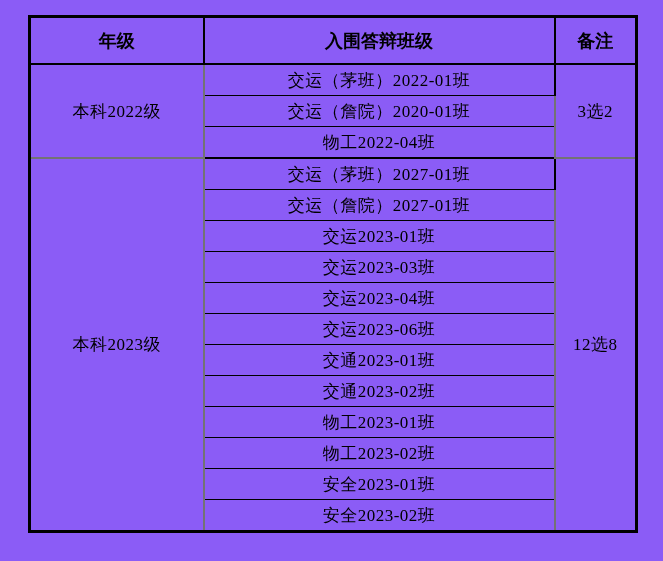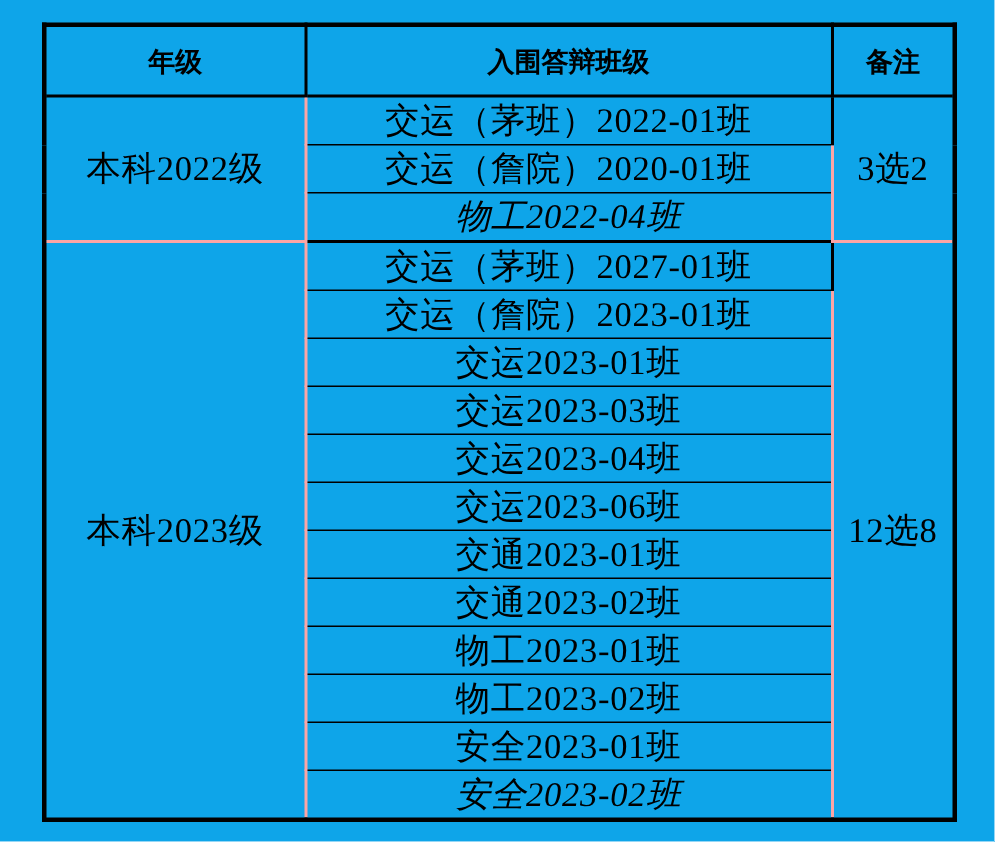--- a/index.html
+++ b/index.html
@@ -4,21 +4,21 @@
 <style>
   html, body {
     margin: 0;
     padding: 0;
     background: #ffffff;
   }
   .page {
     position: relative;
     width: 663px;
     height: 561px;
-    background: #0ea5e9;
+    background: #8b5cf6;
     box-sizing: border-box;
     padding: 15px 40px 16px 28px;
     font-family: "Liberation Serif", "DejaVu Serif", serif;
     color: #000000;
   }
   table.defense-table {
     border-collapse: collapse;
     table-layout: fixed;
     width: 607px;
     border: 3px solid #000000;
@@ -31,37 +31,37 @@
     height: 45px;
     font-size: 18px;
     font-weight: bold;
     text-align: center;
     vertical-align: middle;
     padding: 0;
   }
   .defense-table td {
     text-align: center;
     vertical-align: middle;
-    font-size: 23px;
+    font-size: 17px;
     font-weight: normal;
     height: 30px;
     padding: 0;
     letter-spacing: 0.5px;
   }
   td.grade-cell, td.note-cell {
-    border: 2px solid #fca5a5;
+    border: 2px solid #737373;
   }
   td.class-cell {
     border-top: 1px solid #000000;
     border-bottom: 1px solid #000000;
     border-left: 2px solid #000000;
     border-right: 2px solid #000000;
   }
   td.class-cell.first { border-top: 2px solid #000000; }
-  td.class-cell.last  { border-bottom: 2px solid #000000; font-style: italic; }
+  td.class-cell.last  { border-bottom: 2px solid #000000; }
 </style>
 </head>
 <body>
 
 <div class="page">
   <table class="defense-table">
     <colgroup>
       <col class="col-grade">
       <col class="col-class">
       <col class="col-note">
@@ -84,21 +84,21 @@
         </tr>
         <tr>
           <td class="class-cell last">物工2022-04班</td>
         </tr>
         <tr>
           <td class="grade-cell" rowspan="12">本科2023级</td>
           <td class="class-cell first">交运（茅班）2027-01班</td>
           <td class="note-cell" rowspan="12">12选8</td>
         </tr>
         <tr>
-          <td class="class-cell">交运（詹院）2023-01班</td>
+          <td class="class-cell">交运（詹院）2027-01班</td>
         </tr>
         <tr>
           <td class="class-cell">交运2023-01班</td>
         </tr>
         <tr>
           <td class="class-cell">交运2023-03班</td>
         </tr>
         <tr>
           <td class="class-cell">交运2023-04班</td>
         </tr>

